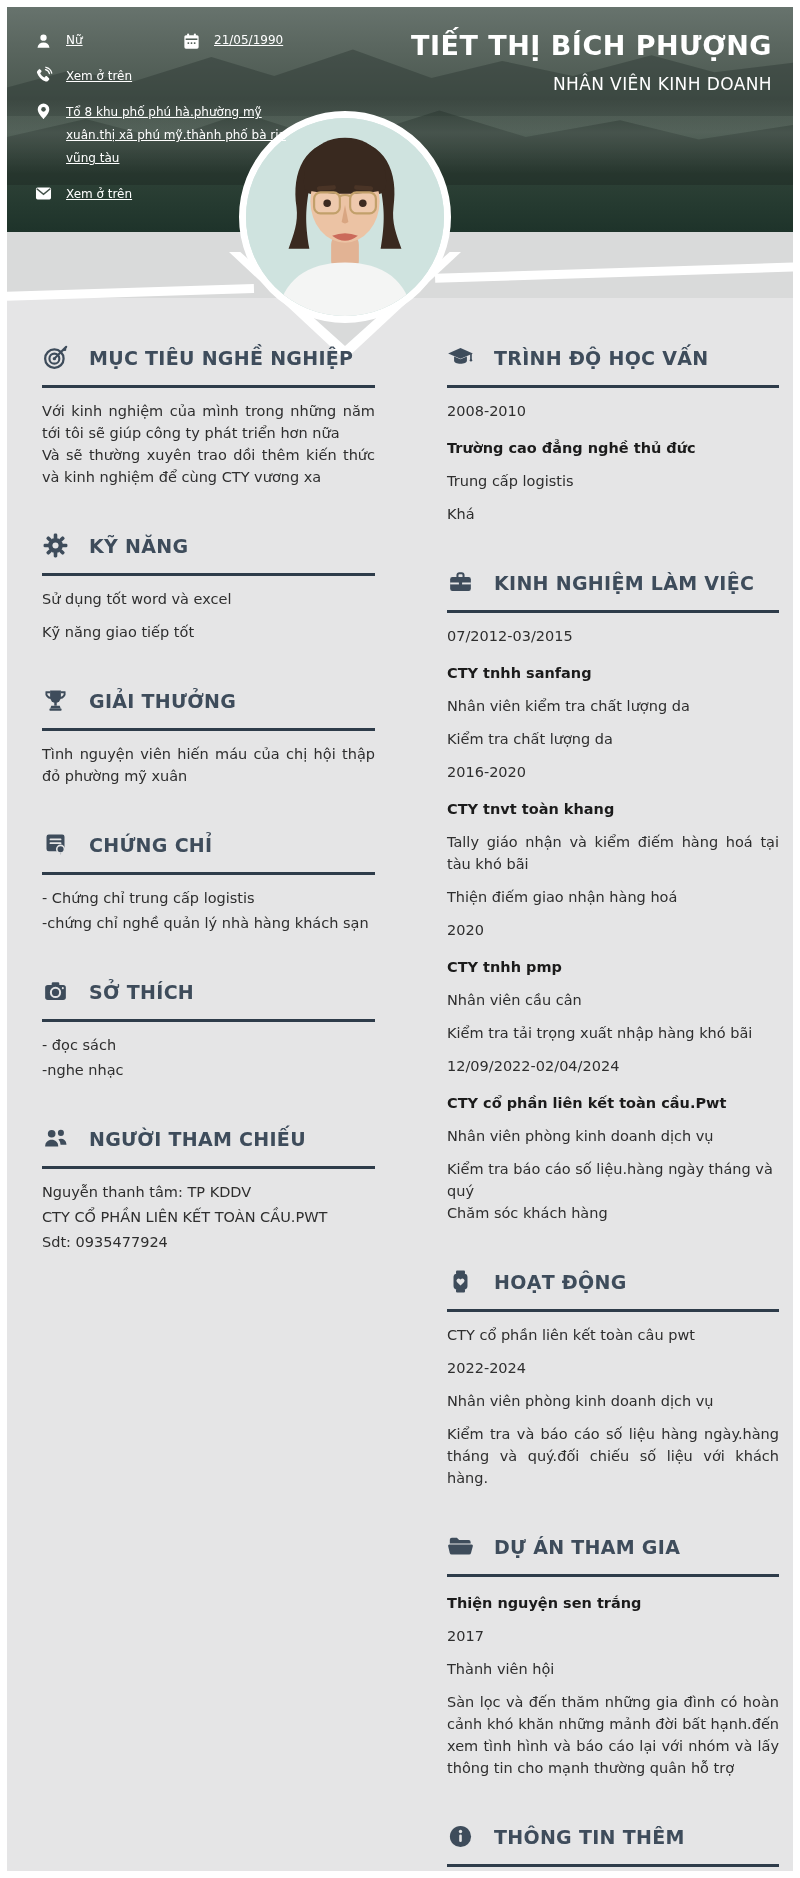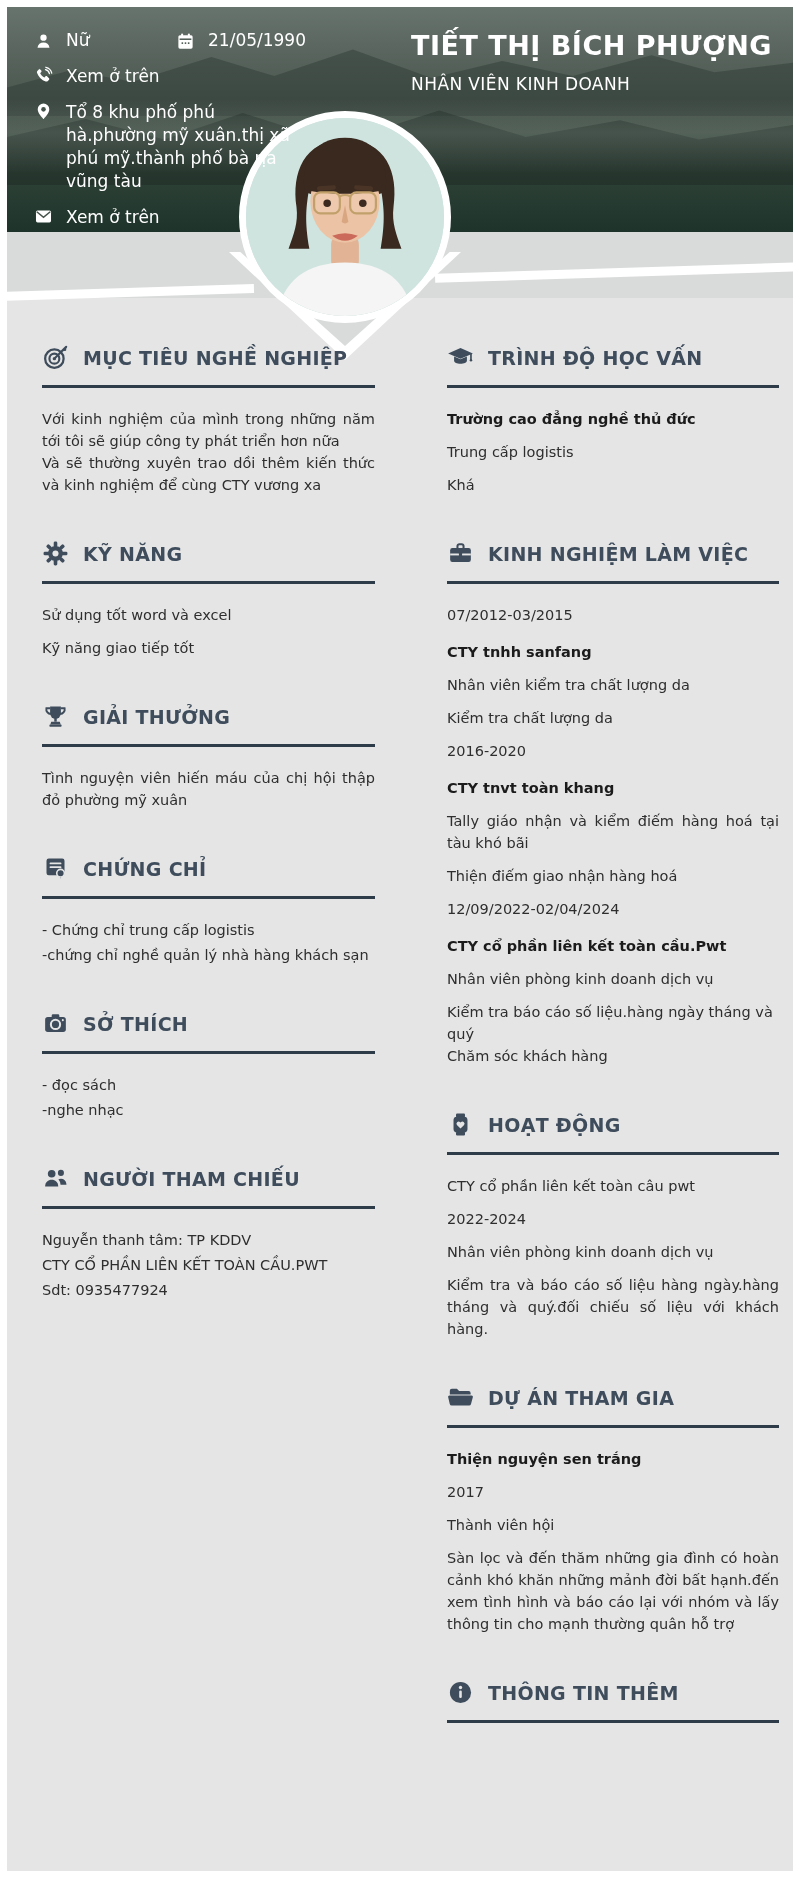--- a/index.html
+++ b/index.html
@@ -11,28 +11,28 @@
   .header{height:225px;position:relative;overflow:hidden;
     background:linear-gradient(180deg,#67736d 0%,#5a665f 18%,#4c5951 38%,#3e4d44 55%,#304338 72%,#253a30 88%,#1e332a 100%);}
   .ridge{position:absolute;left:0;right:0;}
   .ridge1{top:14px;height:95px;background:rgba(44,55,50,.45);
     clip-path:polygon(0 70%,8% 52%,16% 64%,26% 38%,34% 58%,44% 30%,54% 60%,63% 42%,72% 58%,82% 36%,90% 54%,100% 44%,100% 100%,0 100%);}
   .ridge2{top:58px;height:120px;background:rgba(30,42,36,.5);
     clip-path:polygon(0 60%,10% 45%,20% 62%,30% 40%,42% 65%,55% 38%,66% 60%,78% 46%,88% 62%,100% 50%,100% 100%,0 100%);}
   .mist{position:absolute;left:0;right:0;top:92px;height:75px;
     background:linear-gradient(180deg,rgba(195,205,200,0) 0%,rgba(195,205,200,.17) 45%,rgba(195,205,200,.12) 62%,rgba(195,205,200,0) 100%);}
 
-  .contact{position:absolute;left:27px;top:22px;width:272px;color:#fff;font-size:17px;z-index:5;}
+  .contact{position:absolute;left:27px;top:22px;width:272px;color:#fff;font-size:12px;z-index:5;text-decoration:underline;}
   .c-row{display:flex;align-items:flex-start;margin-bottom:13px;}
   .c-cell{display:flex;align-items:center;}
   .c-cell.first{width:148px;}
   .c-ico{width:19px;height:19px;flex:none;margin-right:13px;margin-top:1px;color:#fff;}
   .c-ico svg{width:100%;height:100%;display:block;}
   .c-text{line-height:23px;}
-  .identity{position:absolute;right:21px;top:22px;color:#fff;z-index:5;}
+  .identity{position:absolute;right:21px;top:22px;text-align:right;color:#fff;z-index:5;}
   .name{font-size:27px;font-weight:700;letter-spacing:.5px;line-height:34px;}
   .jobtitle{font-size:17px;margin-top:11px;letter-spacing:.4px;}
 
   
   .band{height:66px;background:#d9dada;position:relative;}
   .stripe{position:absolute;height:9px;background:#fff;z-index:1;}
   .stripe-left{left:-6px;top:281px;width:253px;transform:rotate(-1.8deg);}
   .stripe-right{left:428px;top:261px;width:372px;transform:rotate(-1.8deg);}
   .tri{position:absolute;z-index:1;}
   .tri-white{left:222px;top:245px;width:232px;height:108px;background:#fff;clip-path:polygon(0 0,100% 0,50% 100%);}
@@ -41,22 +41,22 @@
   
   .avatar{position:absolute;left:232px;top:104px;width:212px;height:212px;border:7px solid #fff;
           border-radius:50%;box-sizing:border-box;overflow:hidden;z-index:3;background:#cfe3df;}
   .avatar svg{width:100%;height:100%;display:block;}
 
   
   .columns{position:relative;z-index:2;display:flex;padding:46px 14px 40px 35px;gap:72px;}
   .col-left{width:333px;flex:none;}
   .col-right{flex:1;min-width:0;}
   .sec{margin-bottom:44px;}
-  .sec-head{display:flex;align-items:center;gap:14px;padding-bottom:14px;
-            border-bottom:3px solid #2e3c4a;margin-bottom:20px;}
+  .sec-head{display:flex;align-items:center;gap:20px;padding-bottom:14px;
+            border-bottom:3px solid #2e3c4a;margin-bottom:12px;}
   .sec-icon{width:27px;height:27px;flex:none;color:#3e4c5b;}
   .sec-icon svg{width:100%;height:100%;display:block;}
   .sec-title{font-size:19px;font-weight:700;color:#3e4c5b;letter-spacing:.3px;margin:0;}
   .p{font-size:14.5px;line-height:22px;color:#2e2e2e;margin:0 0 11px 0;}
   .p.bold{font-weight:700;color:#1b1b1b;margin-top:15px;}
   .p.tight{margin-bottom:3px;}
   .just{text-align:justify;}
   .prel{white-space:pre-line;}
 </style>
 </head>
@@ -278,20 +278,21 @@
             <span class="sec-icon">
               <svg viewBox="0 0 24 24" fill="currentColor">
                   <path d="M12 3.6 23 8.4 12 13.2 1 8.4z"></path>
                   <path d="M6.3 11.2v3.7c0 1.5 2.6 2.7 5.7 2.7s5.7-1.2 5.7-2.7v-3.7L12 13.6z"></path>
                   <path d="M21.3 9.2v4.4" stroke="currentColor" stroke-width="1.5" stroke-linecap="round"></path>
                   <circle cx="21.3" cy="14.4" r="1.1"></circle>
                 </svg>
             </span>
             <h2 class="sec-title">TRÌNH ĐỘ HỌC VẤN</h2>
           </div>
+          <p class="p">2008-2010</p>
           <p class="p bold">Trường cao đẳng nghề thủ đức</p>
           <p class="p">Trung cấp logistis</p>
           <p class="p">Khá</p>
         </div>
 
         <div class="sec">
           <div class="sec-head">
             <span class="sec-icon">
               <svg viewBox="0 0 24 24" fill="currentColor">
                   <path d="M9.3 7V5.4A1.7 1.7 0 0 1 11 3.7h2a1.7 1.7 0 0 1 1.7 1.7V7" fill="none" stroke="currentColor" stroke-width="1.8"></path>
@@ -307,20 +308,26 @@
             <p class="p">07/2012-03/2015</p>
             <p class="p bold">CTY tnhh sanfang</p>
             <p class="p">Nhân viên kiểm tra chất lượng da</p>
             <p class="p">Kiểm tra chất lượng da</p>
           </div>
           <div>
             <p class="p">2016-2020</p>
             <p class="p bold">CTY tnvt toàn khang</p>
             <p class="p just">Tally giáo nhận và kiểm điếm hàng hoá tại tàu khó bãi</p>
             <p class="p">Thiện điếm giao nhận hàng hoá</p>
+          </div>
+          <div>
+            <p class="p">2020</p>
+            <p class="p bold">CTY tnhh pmp</p>
+            <p class="p">Nhân viên cầu cân</p>
+            <p class="p">Kiểm tra tải trọng xuất nhập hàng khó bãi</p>
           </div>
           <div>
             <p class="p">12/09/2022-02/04/2024</p>
             <p class="p bold">CTY cổ phần liên kết toàn cầu.Pwt</p>
             <p class="p">Nhân viên phòng kinh doanh dịch vụ</p>
             <p class="p prel">Kiểm tra báo cáo số liệu.hàng ngày tháng và quý
 Chăm sóc khách hàng</p>
           </div>
         </div>
 

